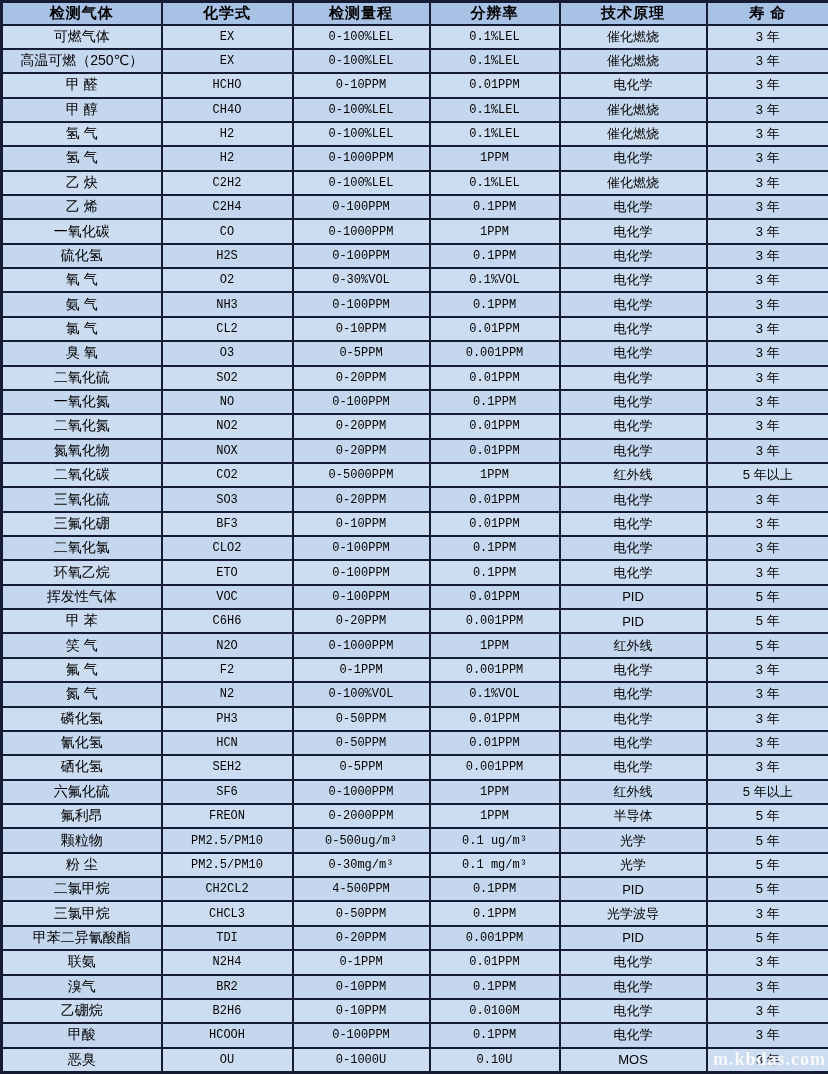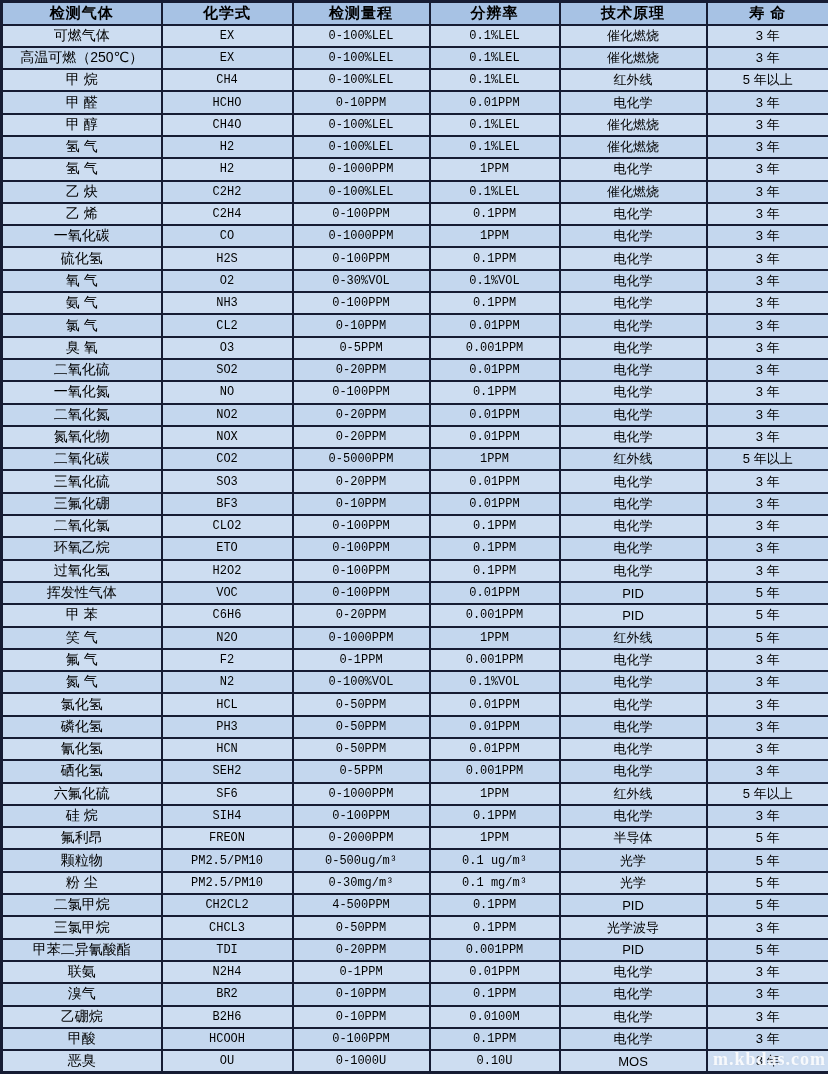--- a/index.html
+++ b/index.html
@@ -100,28 +100,20 @@
         </tr>
         <tr>
           <td class="gas">高温可燃（250℃）</td>
           <td class="mono">EX</td>
           <td class="mono">0-100%LEL</td>
           <td class="mono">0.1%LEL</td>
           <td>催化燃烧</td>
           <td>3 年</td>
         </tr>
         <tr>
-          <td class="gas">甲 烷</td>
-          <td class="mono">CH4</td>
-          <td class="mono">0-100%LEL</td>
-          <td class="mono">0.1%LEL</td>
-          <td>红外线</td>
-          <td>5 年以上</td>
-        </tr>
-        <tr>
           <td class="gas">甲 醛</td>
           <td class="mono">HCHO</td>
           <td class="mono">0-10PPM</td>
           <td class="mono">0.01PPM</td>
           <td>电化学</td>
           <td>3 年</td>
         </tr>
         <tr>
           <td class="gas">甲 醇</td>
           <td class="mono">CH4O</td>
@@ -276,28 +268,20 @@
         </tr>
         <tr>
           <td class="gas">环氧乙烷</td>
           <td class="mono">ETO</td>
           <td class="mono">0-100PPM</td>
           <td class="mono">0.1PPM</td>
           <td>电化学</td>
           <td>3 年</td>
         </tr>
         <tr>
-          <td class="gas">过氧化氢</td>
-          <td class="mono">H2O2</td>
-          <td class="mono">0-100PPM</td>
-          <td class="mono">0.1PPM</td>
-          <td>电化学</td>
-          <td>3 年</td>
-        </tr>
-        <tr>
           <td class="gas">挥发性气体</td>
           <td class="mono">VOC</td>
           <td class="mono">0-100PPM</td>
           <td class="mono">0.01PPM</td>
           <td>PID</td>
           <td>5 年</td>
         </tr>
         <tr>
           <td class="gas">甲 苯</td>
           <td class="mono">C6H6</td>
@@ -324,28 +308,20 @@
         </tr>
         <tr>
           <td class="gas">氮 气</td>
           <td class="mono">N2</td>
           <td class="mono">0-100%VOL</td>
           <td class="mono">0.1%VOL</td>
           <td>电化学</td>
           <td>3 年</td>
         </tr>
         <tr>
-          <td class="gas">氯化氢</td>
-          <td class="mono">HCL</td>
-          <td class="mono">0-50PPM</td>
-          <td class="mono">0.01PPM</td>
-          <td>电化学</td>
-          <td>3 年</td>
-        </tr>
-        <tr>
           <td class="gas">磷化氢</td>
           <td class="mono">PH3</td>
           <td class="mono">0-50PPM</td>
           <td class="mono">0.01PPM</td>
           <td>电化学</td>
           <td>3 年</td>
         </tr>
         <tr>
           <td class="gas">氰化氢</td>
           <td class="mono">HCN</td>
@@ -362,28 +338,20 @@
           <td>电化学</td>
           <td>3 年</td>
         </tr>
         <tr>
           <td class="gas">六氟化硫</td>
           <td class="mono">SF6</td>
           <td class="mono">0-1000PPM</td>
           <td class="mono">1PPM</td>
           <td>红外线</td>
           <td>5 年以上</td>
-        </tr>
-        <tr>
-          <td class="gas">硅 烷</td>
-          <td class="mono">SIH4</td>
-          <td class="mono">0-100PPM</td>
-          <td class="mono">0.1PPM</td>
-          <td>电化学</td>
-          <td>3 年</td>
         </tr>
         <tr>
           <td class="gas">氟利昂</td>
           <td class="mono">FREON</td>
           <td class="mono">0-2000PPM</td>
           <td class="mono">1PPM</td>
           <td>半导体</td>
           <td>5 年</td>
         </tr>
         <tr>

